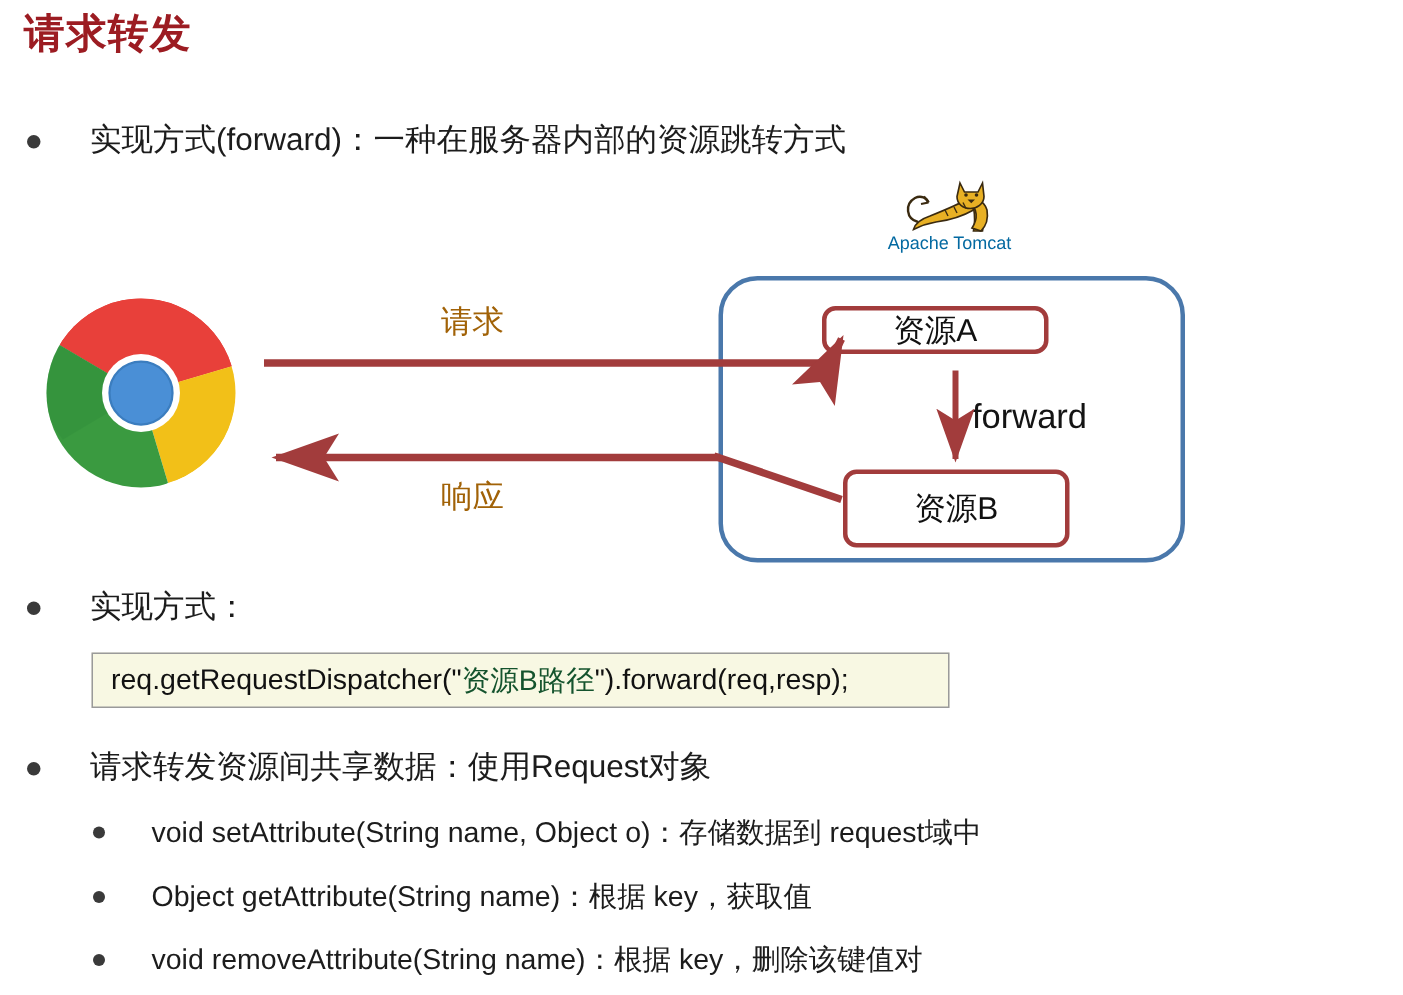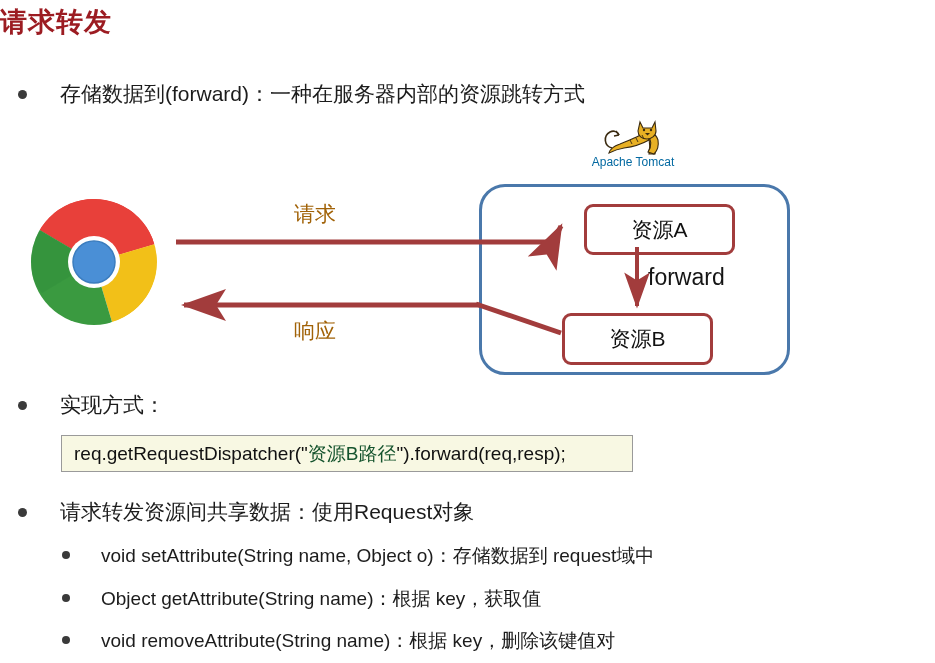--- a/index.html
+++ b/index.html
@@ -12,21 +12,21 @@
     height: 663px;
     position: relative;
     overflow: hidden;
     font-family: "Liberation Sans", "DejaVu Sans", sans-serif;
     color: #1a1a1a;
   }
 
   
   #slide-title {
     position: absolute;
-    left: 0;
+    left: 16px;
     top: 4px;
     font-size: 27px;
     font-weight: bold;
     color: #9c1c22;
     letter-spacing: 1px;
     line-height: 36px;
     white-space: nowrap;
   }
 
   
@@ -98,21 +98,21 @@
     border-radius: 9px;
     box-sizing: border-box;
     background: #ffffff;
     display: flex;
     align-items: center;
     justify-content: center;
     font-size: 21px;
     color: #111111;
     white-space: nowrap;
   }
-  #resource-a { left: 584px; top: 204px; width: 151px; height: 51px; }
+  #resource-a { left: 548px; top: 204px; width: 151px; height: 32px; }
   #resource-b { left: 562px; top: 313px; width: 151px; height: 52px; }
 
   #forward-label {
     position: absolute;
     left: 648px;
     top: 264px;
     font-size: 23px;
     color: #141414;
     white-space: nowrap;
   }
@@ -146,21 +146,21 @@
     white-space: nowrap;
   }
 </style>
 </head>
 <body>
 
 <div id="slide-title">请求转发</div>
 
 <div class="bullet-row bullet-l1" id="bullet-forward-def">
   <span class="bullet-dot"></span>
-  <span class="bullet-text">存储数据到(forward)：一种在服务器内部的资源跳转方式</span>
+  <span class="bullet-text">实现方式(forward)：一种在服务器内部的资源跳转方式</span>
 </div>
 
 <svg id="chrome-svg" viewBox="0 0 132 132">
   <defs>
     <clipPath id="clipCircle">
         <circle cx="66" cy="66" r="63"></circle>
       </clipPath>
   </defs>
   <g clip-path="url(#clipCircle)">
 

